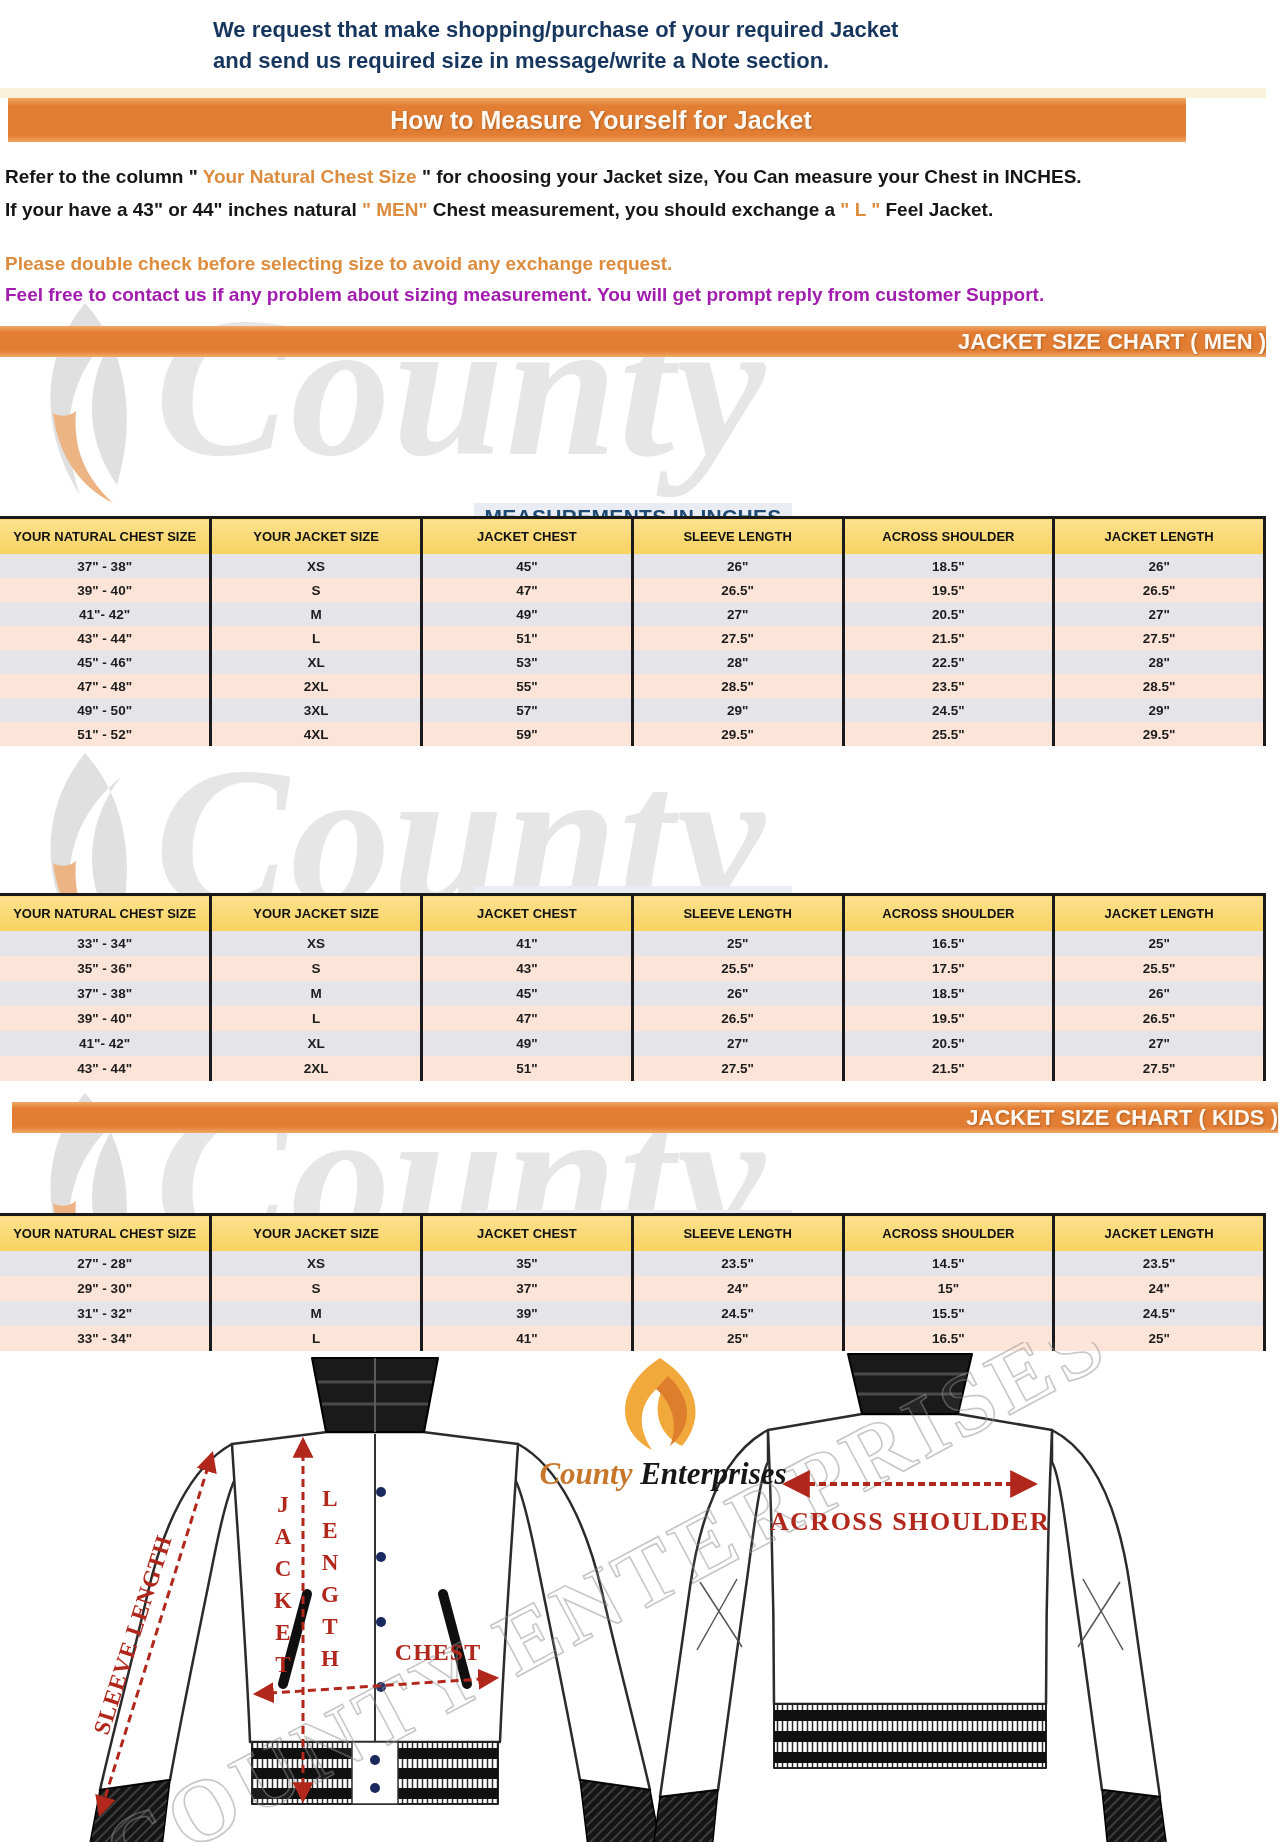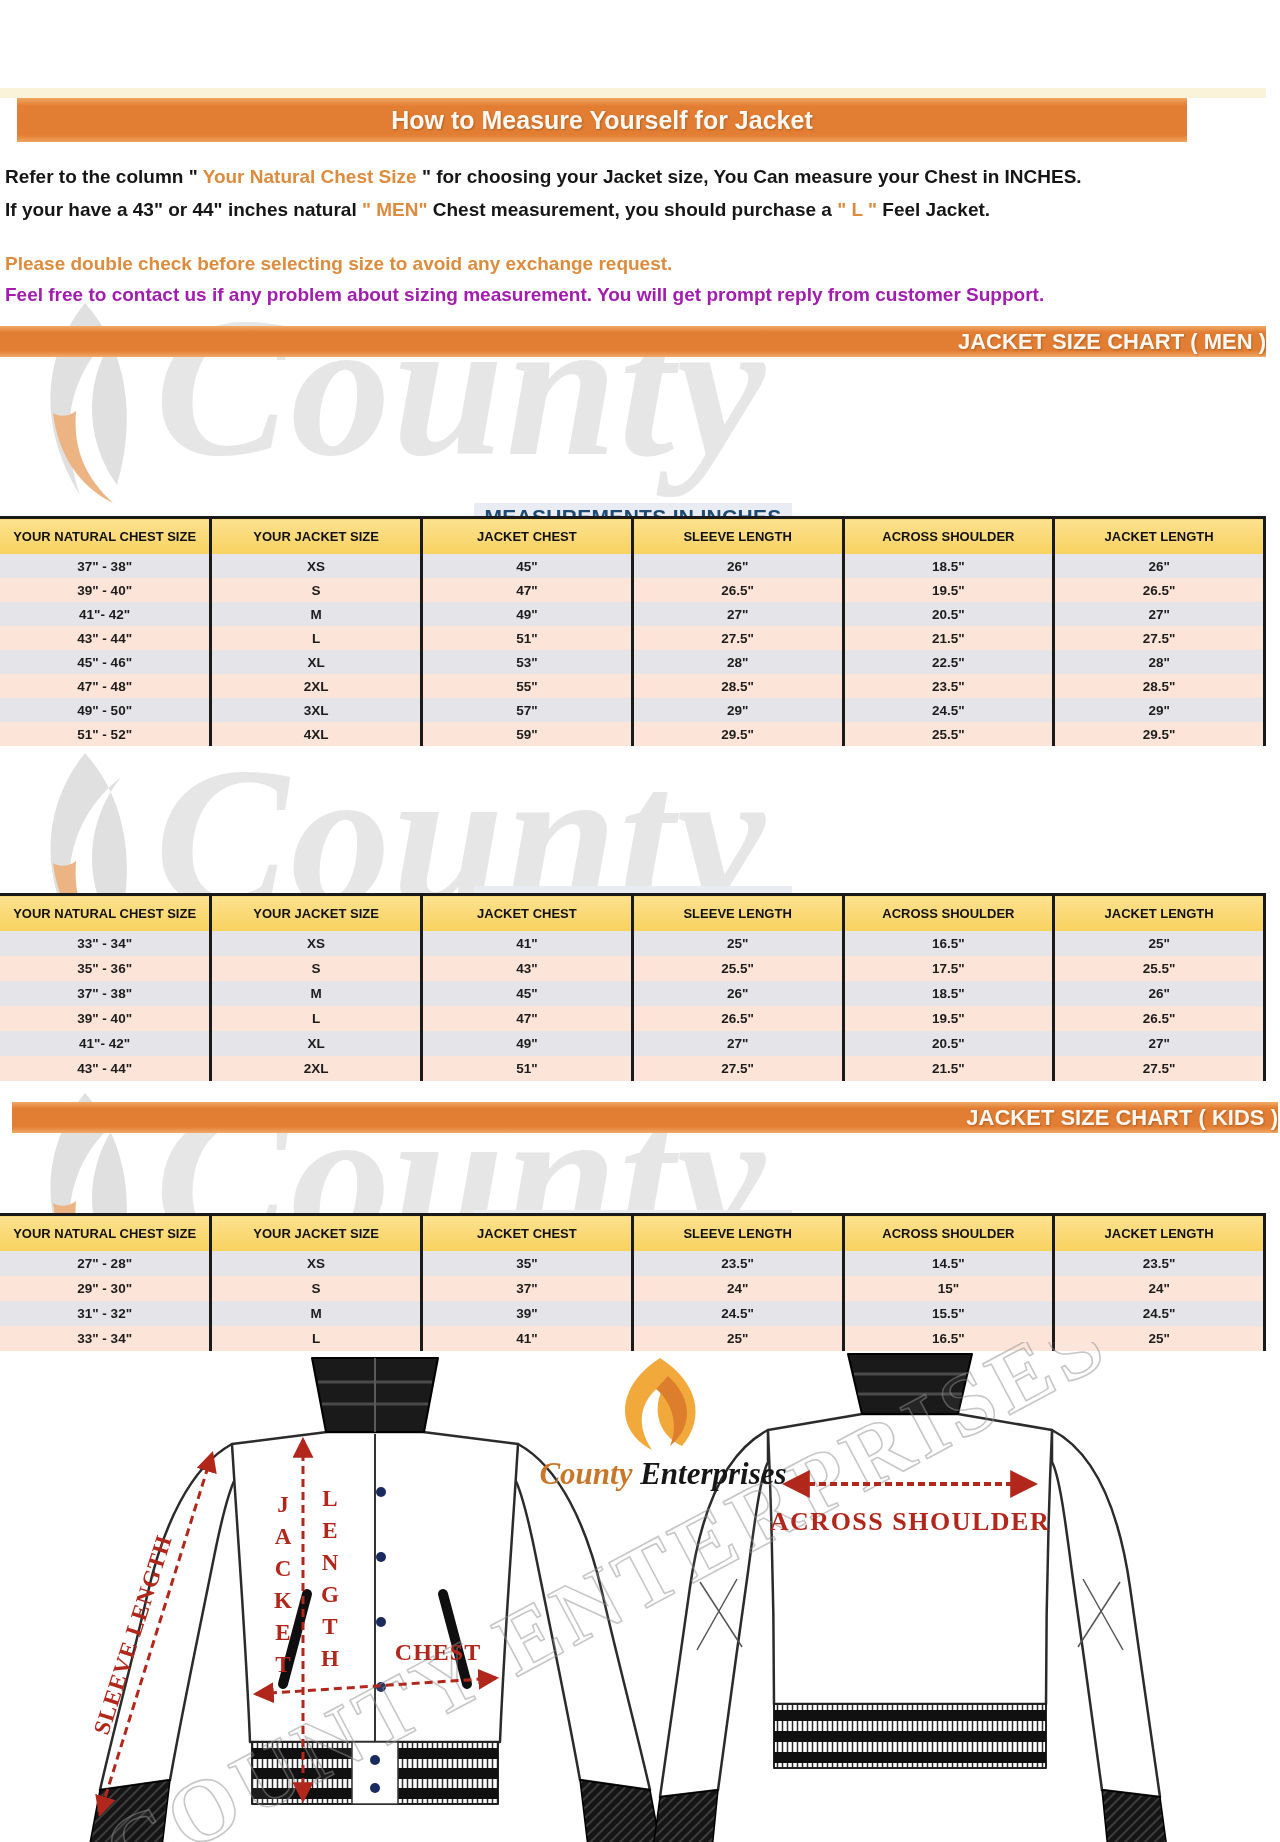--- a/index.html
+++ b/index.html
@@ -2,24 +2,24 @@
 <html><head>
 <meta charset="utf-8">
 <style>
   html,body{margin:0;padding:0;background:#fff;}
   .page{position:relative;width:1280px;height:1842px;background:#ffffff;overflow:hidden;
         font-family:"Liberation Sans",sans-serif;}
   
   .intro{position:absolute;top:14px;left:213px;color:#17365D;font-weight:bold;
          font-size:22px;line-height:31px;z-index:2;}
   .cream-strip{position:absolute;top:88px;left:0;width:1266px;height:10px;background:#FBF2DA;z-index:2;}
-  .banner-main{position:absolute;top:98px;left:17px;width:1170px;height:44px;line-height:44px;
+  .banner-main{position:absolute;top:98px;left:8px;width:1170px;height:44px;line-height:44px;
          background:linear-gradient(180deg,#F0A661 0%,#E27E33 18%,#E27E33 84%,#EFA260 100%);
          color:#FDF8F2;font-weight:bold;font-size:25px;text-align:center;
-         text-shadow:1px 1px 2px rgba(90,40,0,.35);z-index:2;}
+         text-shadow:1px 1px 2px rgba(90,40,0,.35);z-index:2;padding-left:8px;}
   .para{position:absolute;top:160px;left:5px;width:1260px;font-size:19px;font-weight:bold;
         color:#161616;line-height:33px;z-index:2;}
   .seg-orange{color:#DD8C3E;}
   .note-orange{position:absolute;top:253px;left:5px;font-size:19px;font-weight:bold;color:#DD8C3E;z-index:2;}
   .note-black{position:absolute;top:284px;left:5px;font-size:19px;font-weight:bold;color:#a21caf;z-index:2;}
   
   .banner-section{position:absolute;left:0;width:1266px;height:31px;line-height:31px;
          background:linear-gradient(180deg,#F1A967 0%,#E27E33 20%,#E27E33 80%,#F1A967 100%);
          color:#FDF8F2;font-weight:bold;font-size:22px;text-align:right;
          text-shadow:1px 1px 2px rgba(90,40,0,.35);z-index:2;}
@@ -64,27 +64,31 @@
     <span class="wm-text">County</span>
   </div>
   <div class="wm" style="top:1085px;">
     <svg width="130" height="215" viewBox="0 0 130 215">
       <path d="M60,8 C18,60 12,130 55,200 C33,132 44,74 96,32 C58,80 58,142 92,190 C112,122 102,55 60,8Z" fill="#E0E0E0"></path>
       <path d="M28,118 C33,160 55,192 88,208 C60,182 48,154 51,116 C43,122 34,122 28,118Z" fill="#EDB483"></path>
     </svg>
     <span class="wm-text">County</span>
   </div>
 
+  <div class="intro">
+    <div>We request that make shopping/purchase of your required Jacket</div>
+    <div>and send us required size in message/write a Note section.</div>
+  </div>
 
   <div class="cream-strip"></div>
   <div class="banner-main">How to Measure Yourself for Jacket</div>
 
   <div class="para">
     <div><span>Refer to the column " </span><span class="seg-orange">Your Natural Chest Size</span><span> " for choosing your Jacket size, You Can measure your Chest in INCHES.</span></div>
-    <div><span>If your have a 43" or 44"  inches natural </span><span class="seg-orange">" MEN"</span><span> Chest measurement, you should purchase a </span><span class="seg-orange">" L "</span><span> Feel Jacket.</span></div>
+    <div><span>If your have a 43" or 44"  inches natural </span><span class="seg-orange">" MEN"</span><span> Chest measurement, you should exchange a </span><span class="seg-orange">" L "</span><span> Feel Jacket.</span></div>
   </div>
 
   <div class="note-orange">Please double check before selecting size to avoid any exchange request.</div>
   <div class="note-black">Feel free to contact us if any problem about sizing measurement. You will get prompt reply from customer Support.</div>
 
   <div class="banner-section" style="top:326px;">JACKET SIZE CHART ( MEN )</div>
   <div class="heading" style="top:455px;"><span>MEASUREMENTS IN INCHES</span></div>
   <table class="size men" style="top:516px;">
     <thead>
         <tr>

